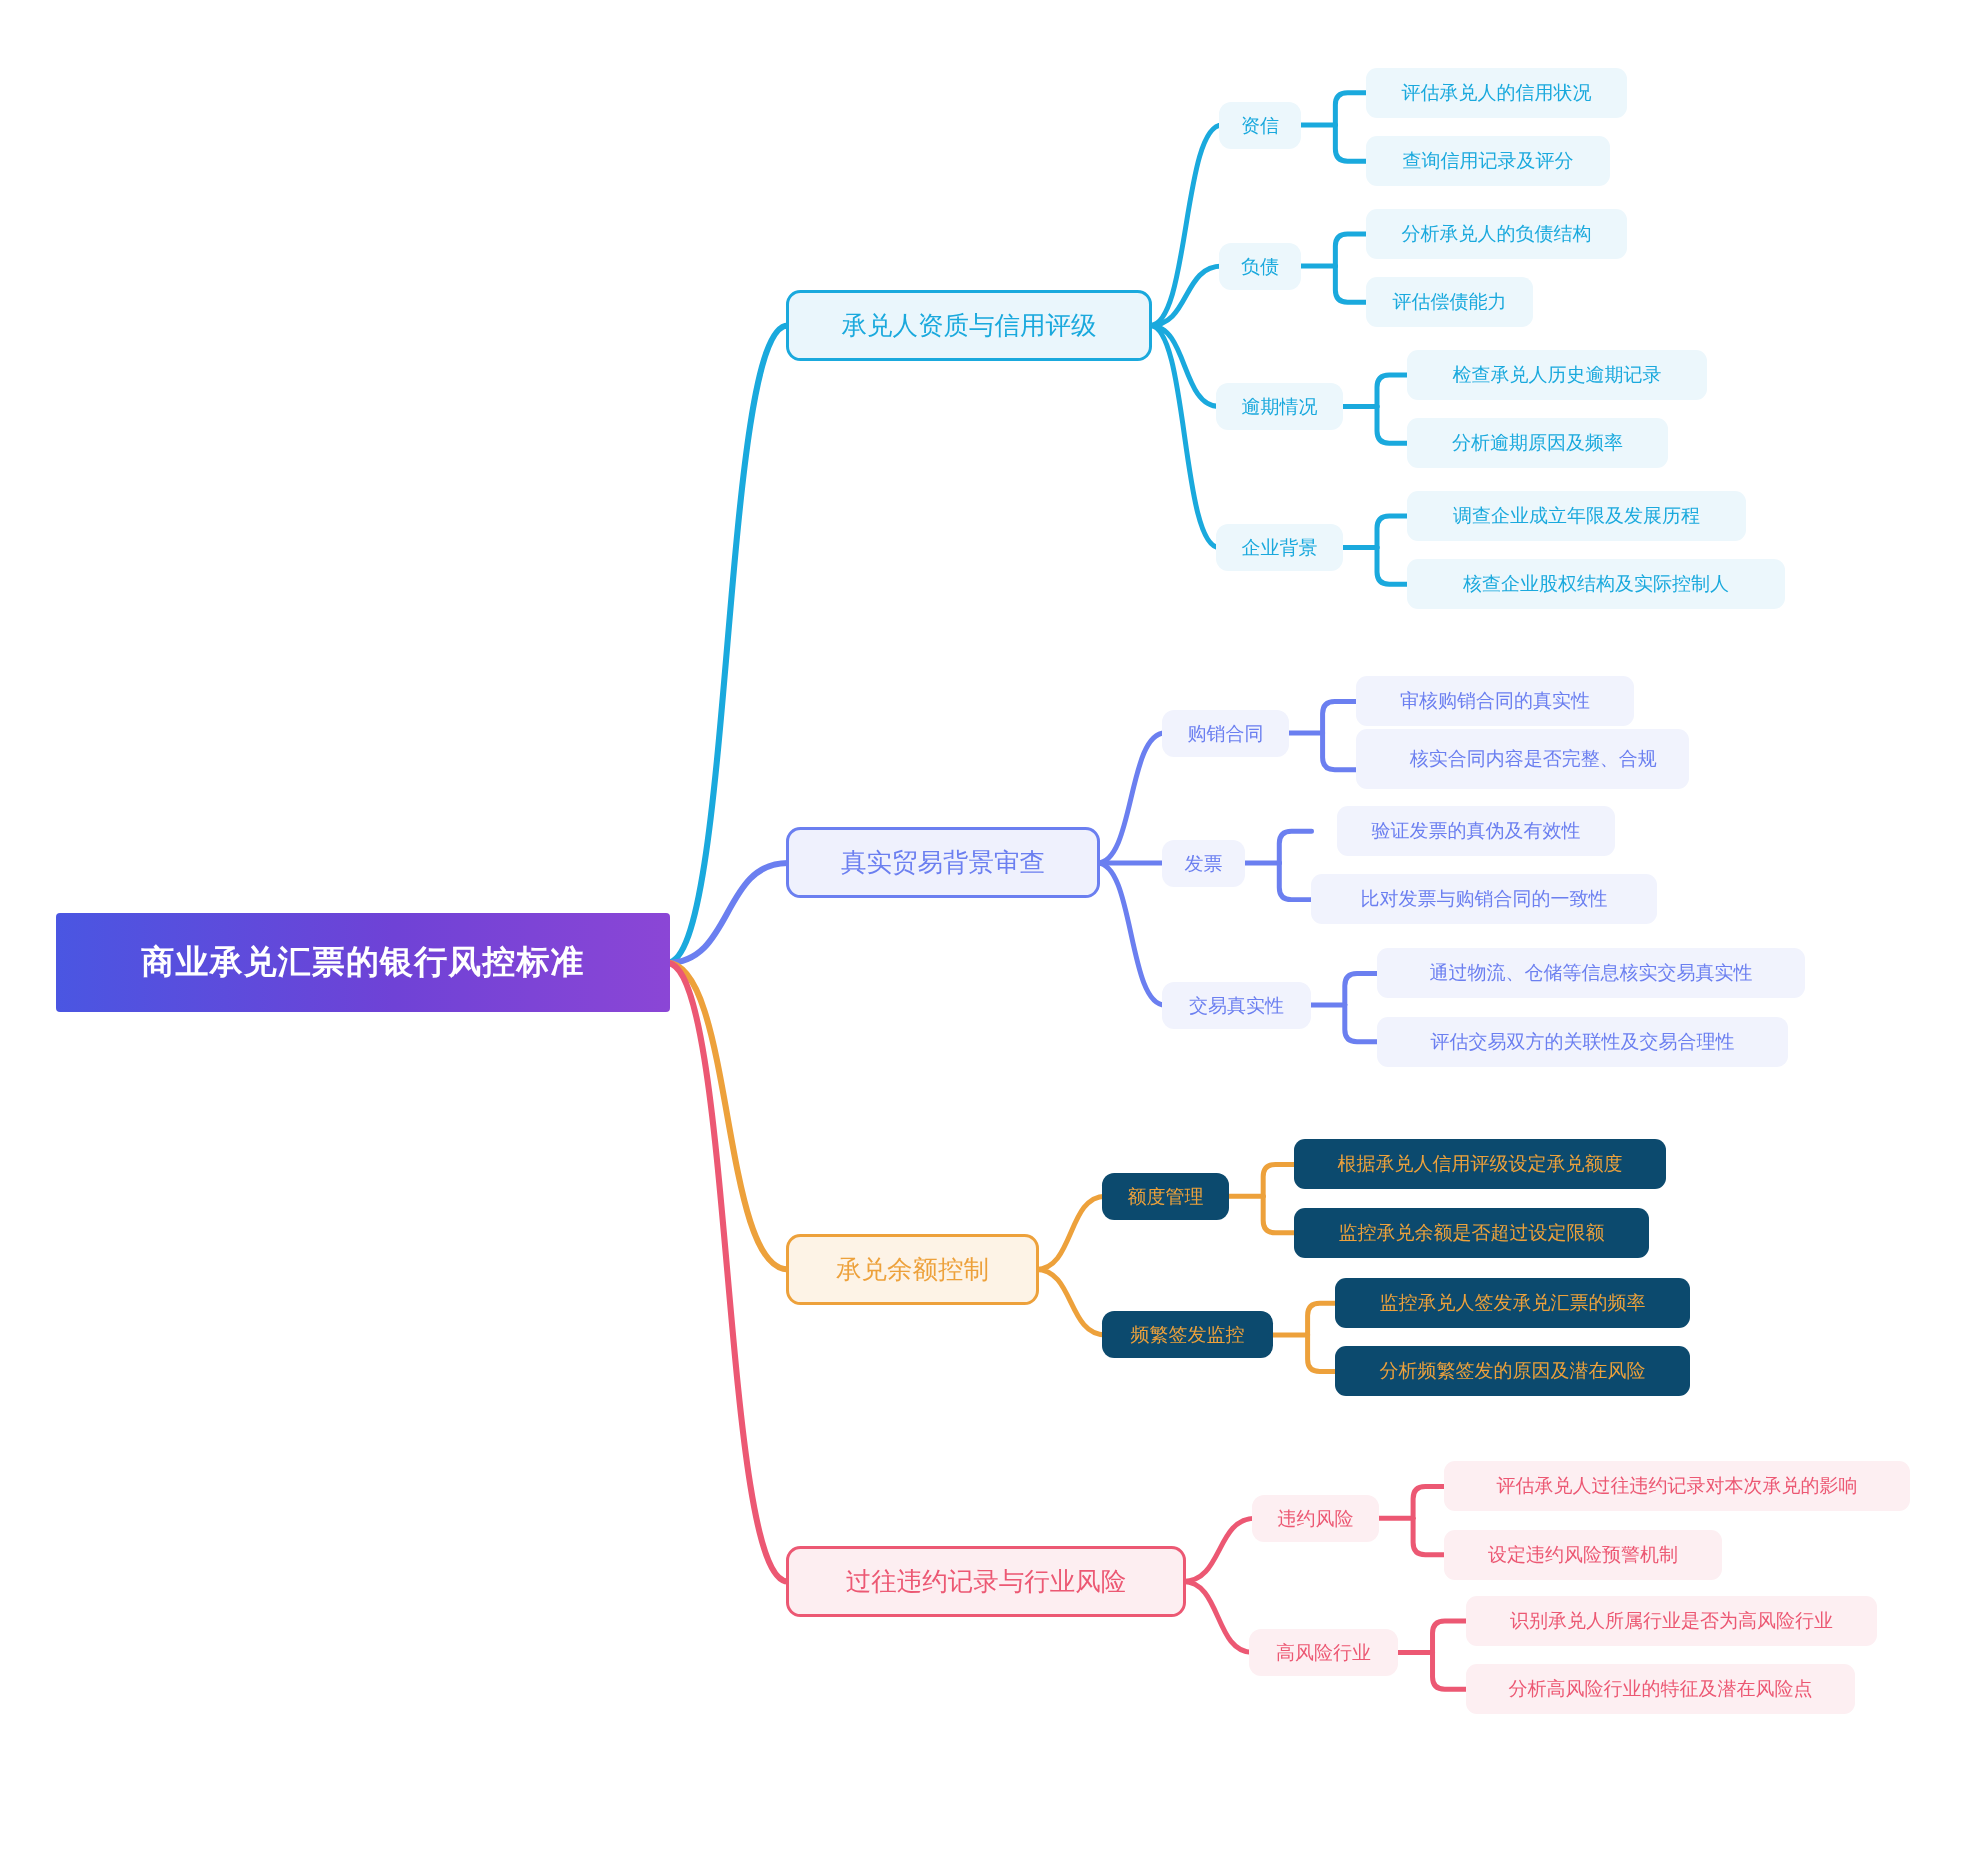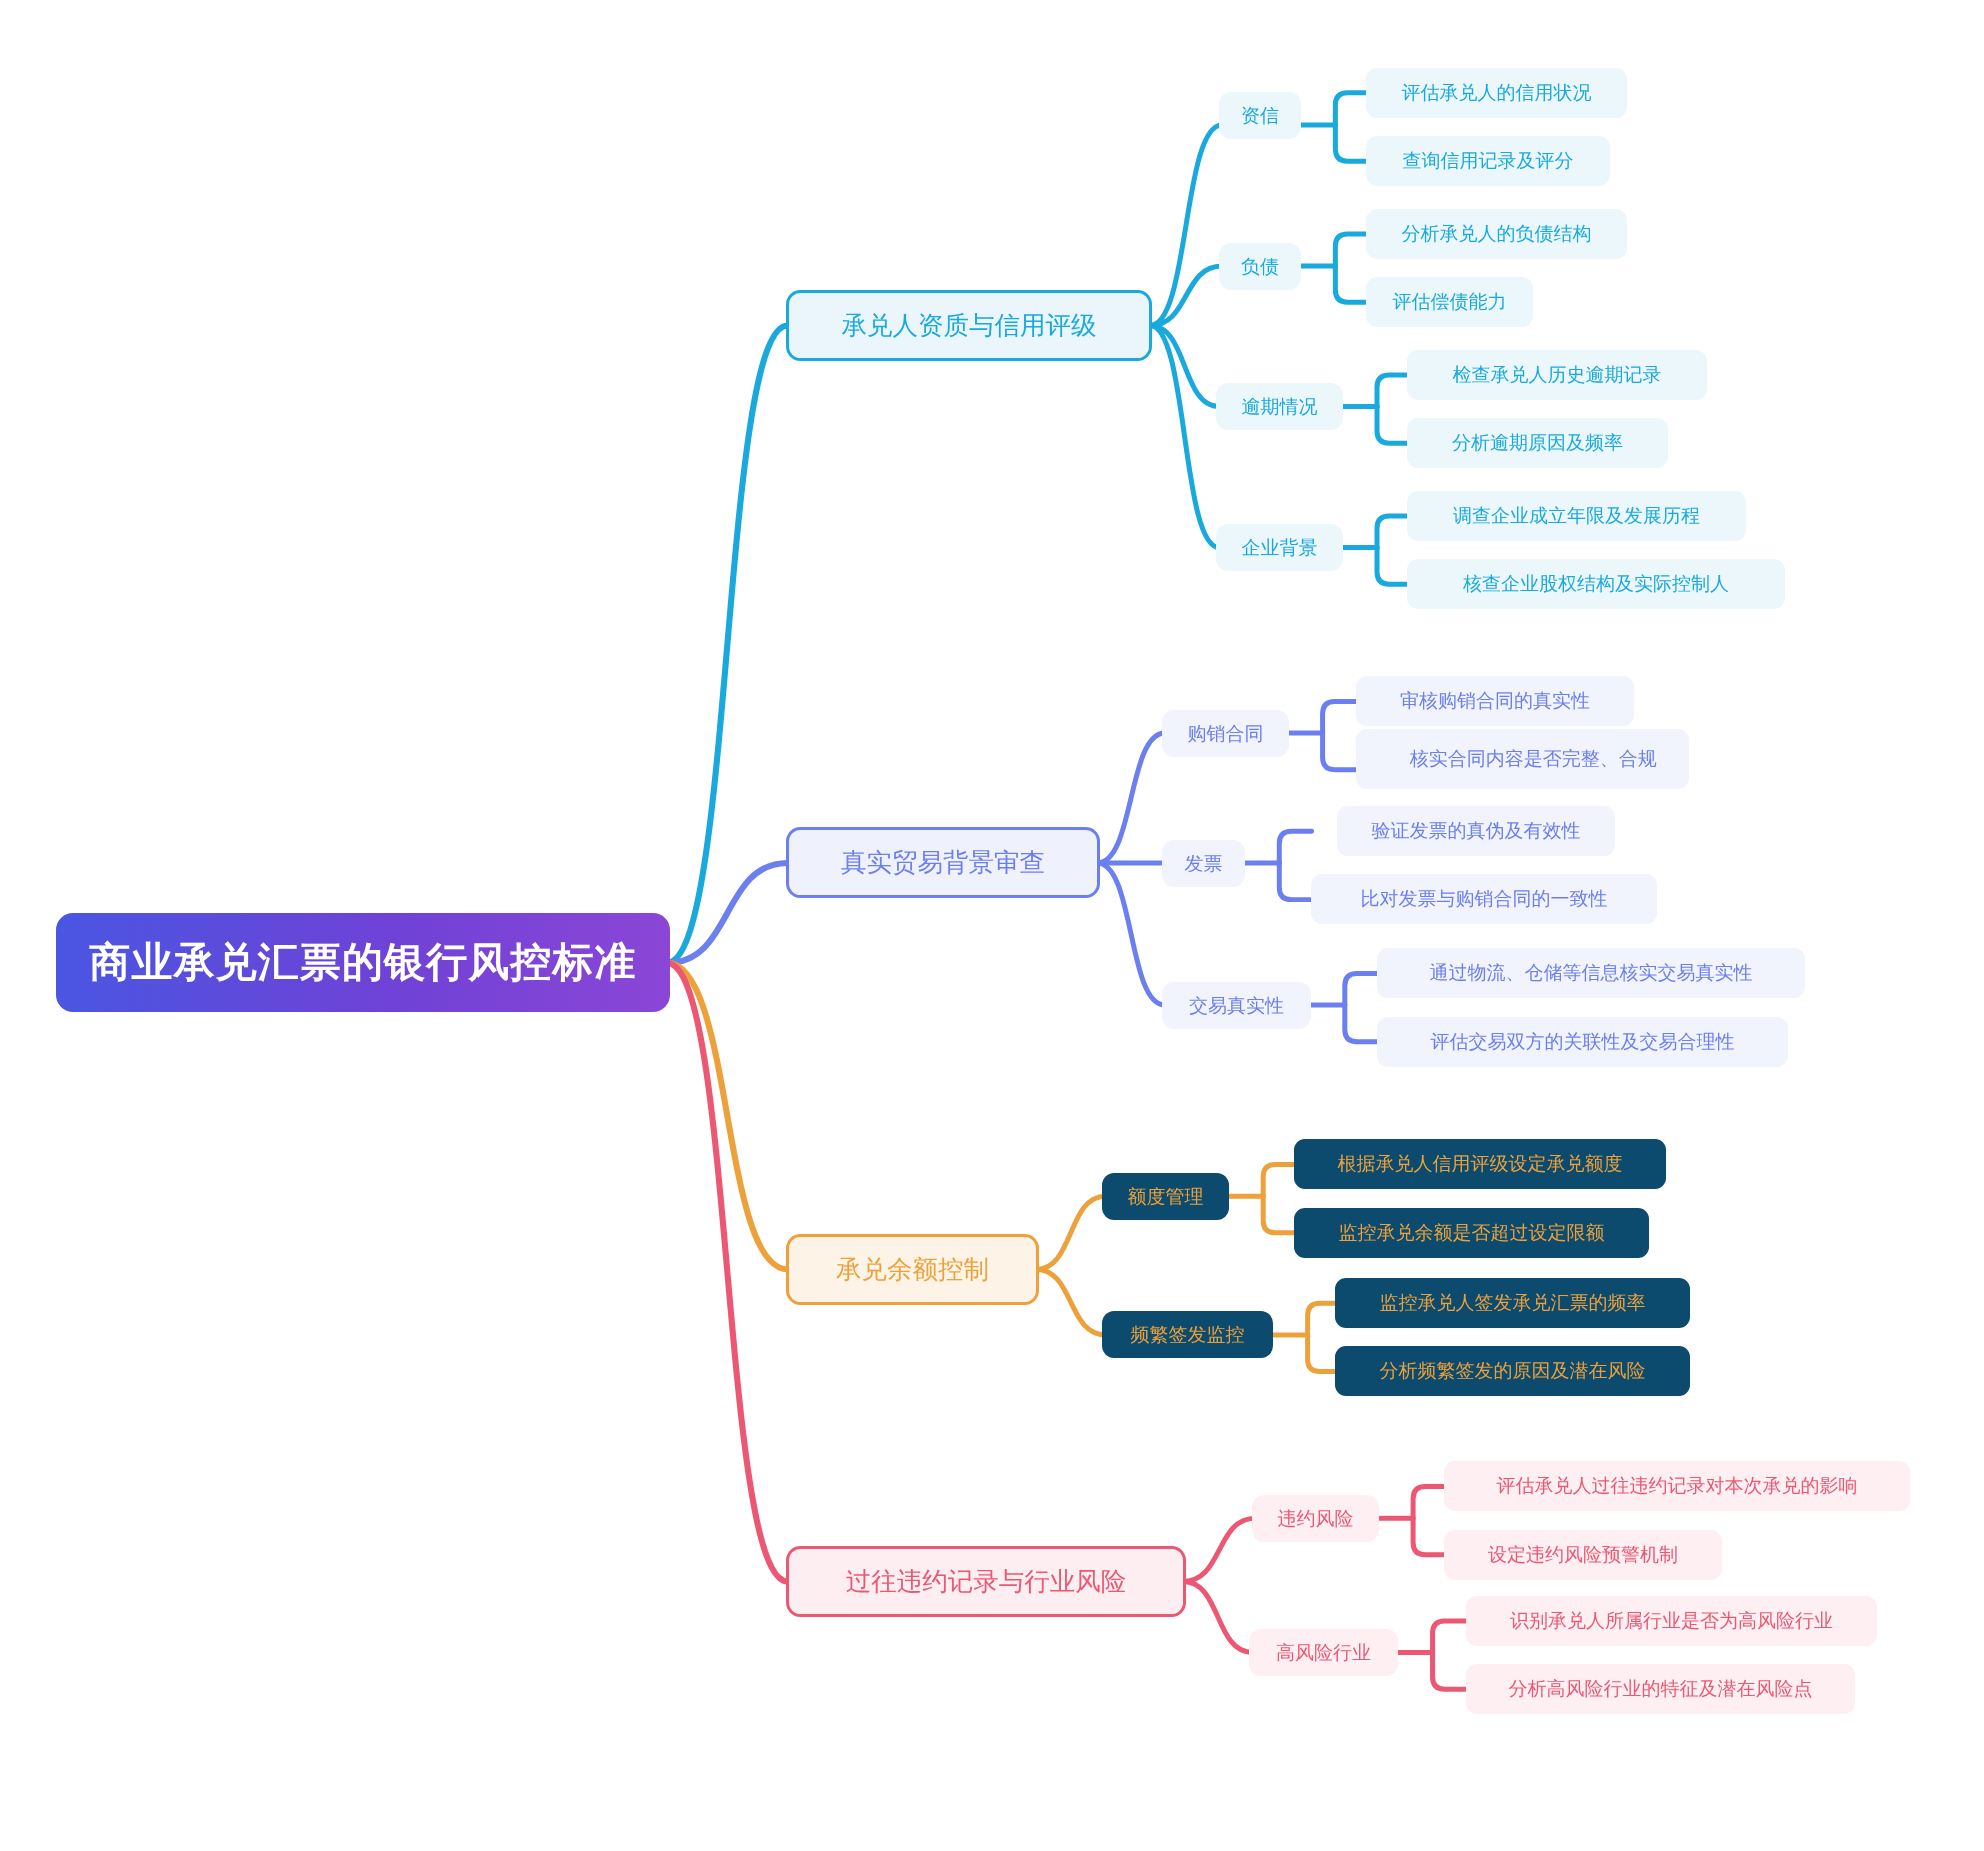--- a/index.html
+++ b/index.html
@@ -11,22 +11,22 @@
     overflow:hidden;
   }
   #wires{position:absolute;left:0;top:0;width:1985px;height:1852px;pointer-events:none;}
 
   .node{position:absolute;box-sizing:border-box;display:flex;align-items:center;justify-content:center;white-space:nowrap;}
 
   
   .root{
     background:linear-gradient(90deg,#4a56e2 0%,#6f42d6 55%,#8b46d6 100%);
     color:#ffffff;
-    border-radius:17px;
-    font-size:41px;font-weight:bold;letter-spacing:1.1px;
+    border-radius:4px;
+    font-size:33px;font-weight:bold;letter-spacing:1.1px;
     padding:0 22px;
   }
 
   
   .b1{border-radius:14.4px;border-style:solid;border-width:3.9px;font-size:25.5px;padding:0 19px;}
 
   
   .b2{border-radius:12.2px;font-size:19px;padding:0 14.4px;border:none;}
 
   
@@ -101,21 +101,21 @@
       <path d="M 2545 2734 L 2545 2778 Q 2545 2800 2567 2800 L 2600 2800" fill="none" stroke="#ec5873" stroke-width="9" stroke-linecap="round" stroke-linejoin="round"></path>
       <path d="M 2518 2976 L 2580 2976" fill="none" stroke="#ec5873" stroke-width="9" stroke-linecap="round"></path>
       <path d="M 2580 2976 L 2580 2941 Q 2580 2919 2602 2919 L 2640 2919" fill="none" stroke="#ec5873" stroke-width="9" stroke-linecap="round" stroke-linejoin="round"></path>
       <path d="M 2580 2976 L 2580 3020 Q 2580 3042 2602 3042 L 2640 3042" fill="none" stroke="#ec5873" stroke-width="9" stroke-linecap="round" stroke-linejoin="round"></path>
     </svg>
 
   <div class="node root" style="left:56px;top:913px;width:614px;height:99px;">商业承兑汇票的银行风控标准</div>
 
   <div class="node b1 t-cyan" style="left:786px;top:290px;width:366px;height:71px;">承兑人资质与信用评级</div>
 
-  <div class="node b2 t-cyan" style="left:1219px;top:92px;width:82px;height:47px;">资信</div>
+  <div class="node b2 t-cyan" style="left:1219px;top:102px;width:82px;height:47px;">资信</div>
   <div class="node b3 t-cyan" style="left:1366px;top:68px;width:261px;height:50px;">评估承兑人的信用状况</div>
   <div class="node b3 t-cyan" style="left:1366px;top:136px;width:244px;height:50px;">查询信用记录及评分</div>
 
   <div class="node b2 t-cyan" style="left:1219px;top:243px;width:82px;height:47px;">负债</div>
   <div class="node b3 t-cyan" style="left:1366px;top:209px;width:261px;height:50px;">分析承兑人的负债结构</div>
   <div class="node b3 t-cyan" style="left:1366px;top:277px;width:167px;height:50px;">评估偿债能力</div>
 
   <div class="node b2 t-cyan" style="left:1216px;top:383px;width:127px;height:47px;">逾期情况</div>
   <div class="node b3 t-cyan" style="left:1407px;top:350px;width:300px;height:50px;">检查承兑人历史逾期记录</div>
   <div class="node b3 t-cyan" style="left:1407px;top:418px;width:261px;height:50px;">分析逾期原因及频率</div>

